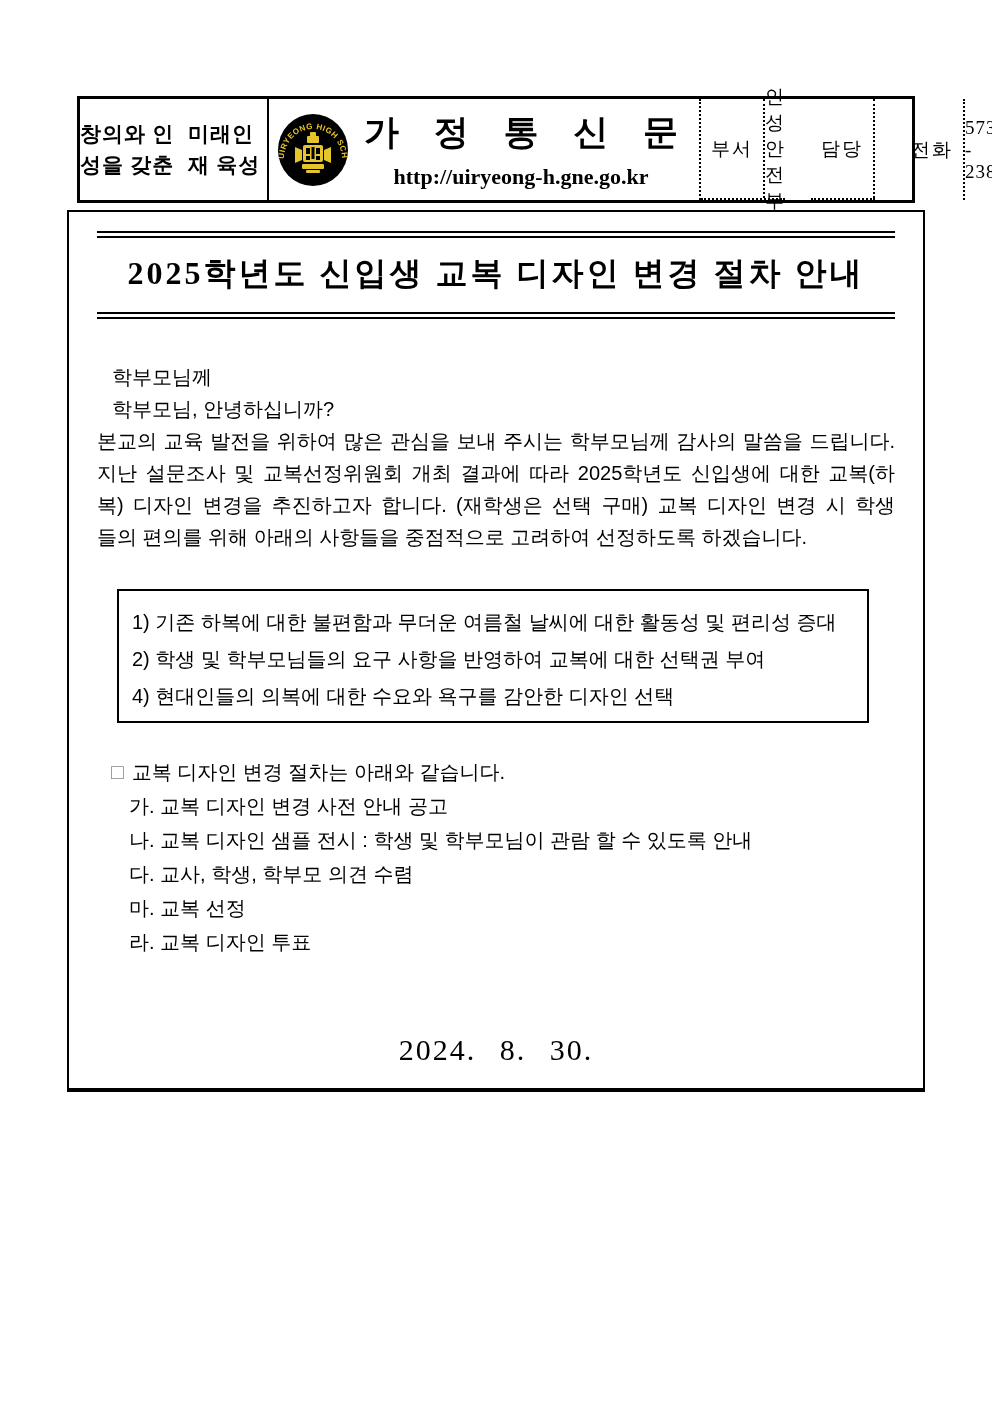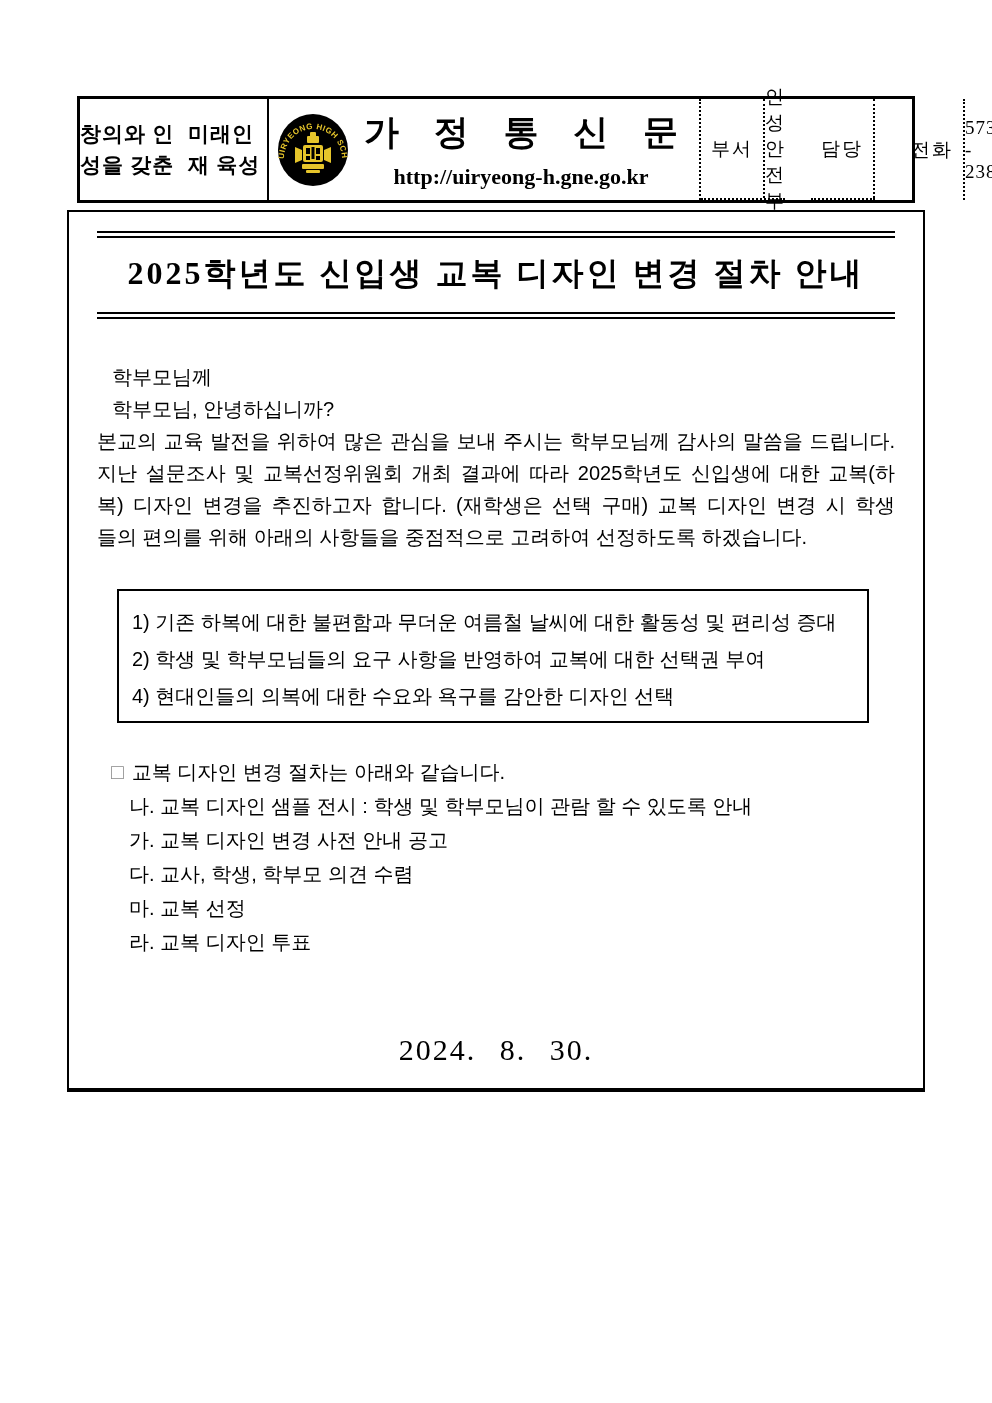--- a/index.html
+++ b/index.html
@@ -176,22 +176,22 @@
     <div class="list-box">
       <div class="list-item">1) 기존 하복에 대한 불편함과 무더운 여름철 날씨에 대한 활동성 및 편리성 증대</div>
       <div class="list-item">2) 학생 및 학부모님들의 요구 사항을 반영하여 교복에 대한 선택권 부여</div>
       <div class="list-item">4) 현대인들의 의복에 대한 수요와 욕구를 감안한 디자인 선택</div>
     </div>
 
     <div class="procedure">
       <div class="proc-heading">
         <span class="checkbox-glyph">□</span><span>교복 디자인 변경 절차는 아래와 같습니다.</span>
       </div>
+      <div class="proc-step">가. 교복 디자인 변경 사전 안내 공고</div>
       <div class="proc-step">나. 교복 디자인 샘플 전시 : 학생 및 학부모님이 관람 할 수 있도록 안내</div>
-      <div class="proc-step">가. 교복 디자인 변경 사전 안내 공고</div>
       <div class="proc-step">다. 교사, 학생, 학부모 의견 수렴</div>
       <div class="proc-step">마. 교복 선정</div>
       <div class="proc-step">라. 교복 디자인 투표</div>
     </div>
 
     <div class="date-line">2024. 8. 30.</div>
 
     <div class="signature-line">의령고등학교장   구 광 서</div>
 
   </div>

